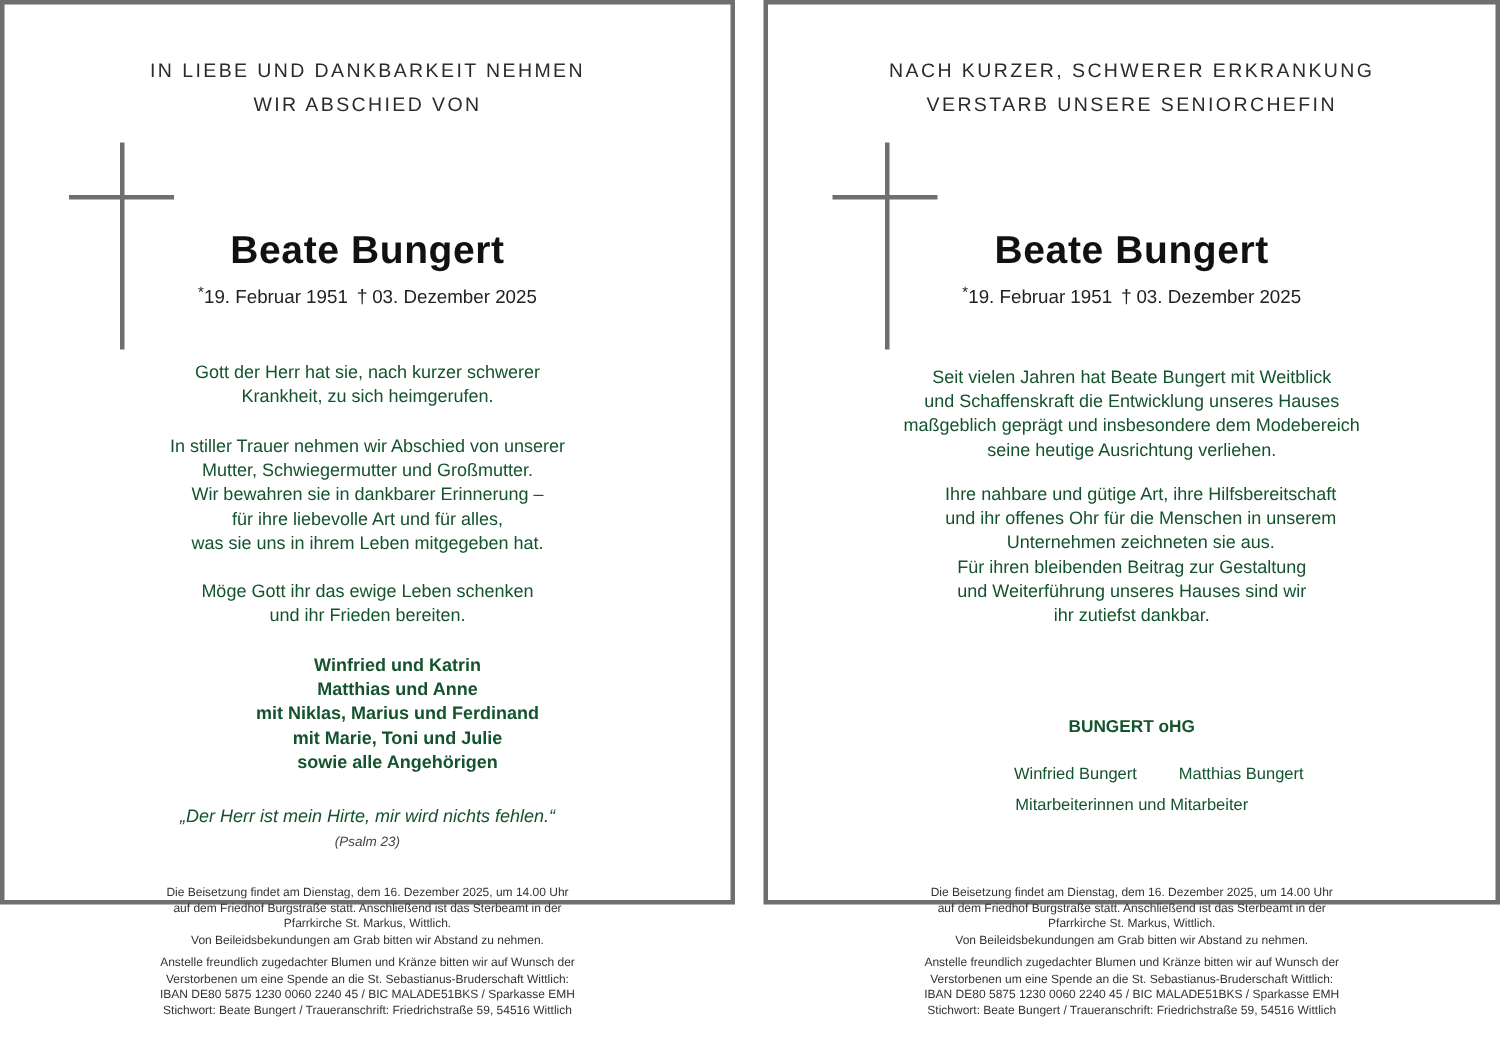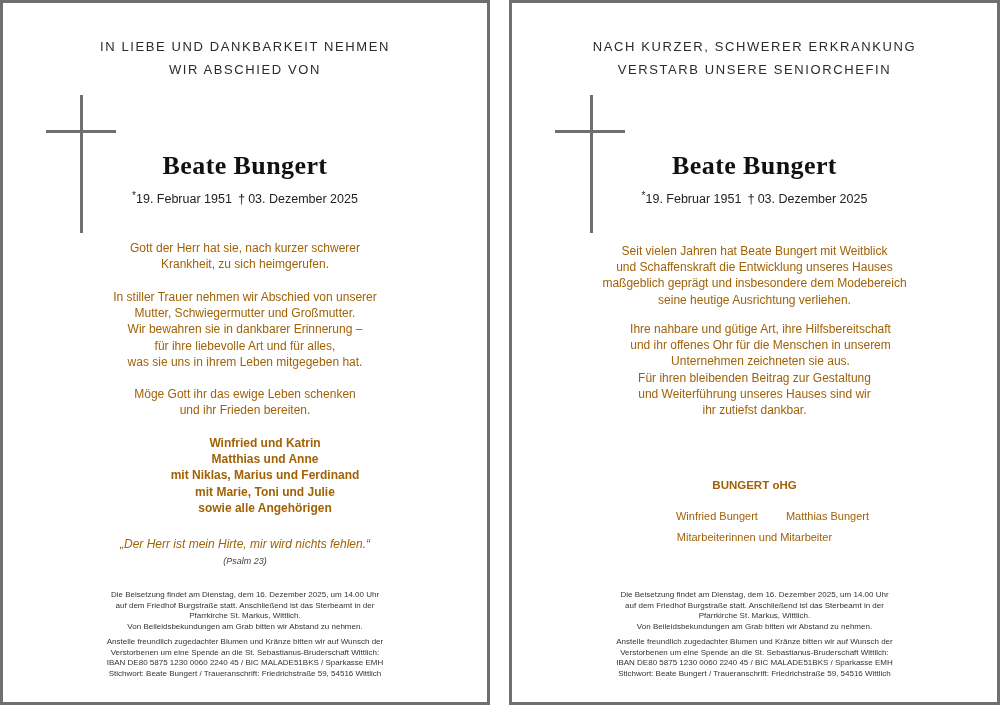--- a/index.html
+++ b/index.html
@@ -2,21 +2,21 @@
 <html><head>
 <meta charset="utf-8">
 <style>
   * { box-sizing: border-box; margin: 0; padding: 0; }
   html, body { width: 1000px; height: 705px; background: #ffffff; overflow: hidden; }
   body { position: relative; font-family: "Liberation Sans", "DejaVu Sans", sans-serif; color: #222; }
 
   .card {
     position: absolute;
     top: 0;
-    height: 705px;
+    height: 603px;
     border: 3px solid #6f6f6f;
     background: #ffffff;
   }
   .card.left  { left: 0;   width: 490px; }
   .card.right { left: 509px; width: 491px; }
 
   .cross-v, .cross-h { position: absolute; background: #6f6f6f; }
   .cross-v { width: 3px; height: 138px; top: 92px; }
   .cross-h { height: 3px; width: 70px; top: 127px; }
   .left  .cross-v { left: 77px; }
@@ -28,34 +28,34 @@
     position: absolute; left: 0; right: 0; top: 32px;
     text-align: center;
     font-size: 13px; letter-spacing: 1.6px; line-height: 23px;
     color: #2b2b2b;
   }
   .headline div { white-space: nowrap; }
 
   .name {
     position: absolute; left: 0; right: 0; top: 148px;
     text-align: center;
-    font-family: Liberation Serif, serif;
+    font-family: Liberation Sans, sans-serif;
     font-size: 26px; font-weight: bold; letter-spacing: 0.4px;
     color: #111;
   }
   .dates {
     position: absolute; left: 0; right: 0; top: 187px;
     text-align: center; font-size: 12.5px; color: #222;
   }
   .dates .star { font-size: 10px; vertical-align: 4px; }
   .dates .dagger { font-size: 13px; margin: 0 3px 0 6px; }
 
   .block {
     position: absolute; left: 0; right: 0;
-    text-align: center; font-size: 12px; line-height: 16.2px; color: #a16207;
+    text-align: center; font-size: 12px; line-height: 16.2px; color: #14532d;
   }
   .block div { white-space: nowrap; }
 
   .bold { font-weight: bold; }
   .italic { font-style: italic; }
   .small { font-size: 8px; line-height: 10.6px; color: #333; }
   .psalm { font-size: 9px; font-style: italic; color: #444; }
 
   .row-two {
     display: flex; justify-content: center; gap: 28px; margin-left: 36px;

